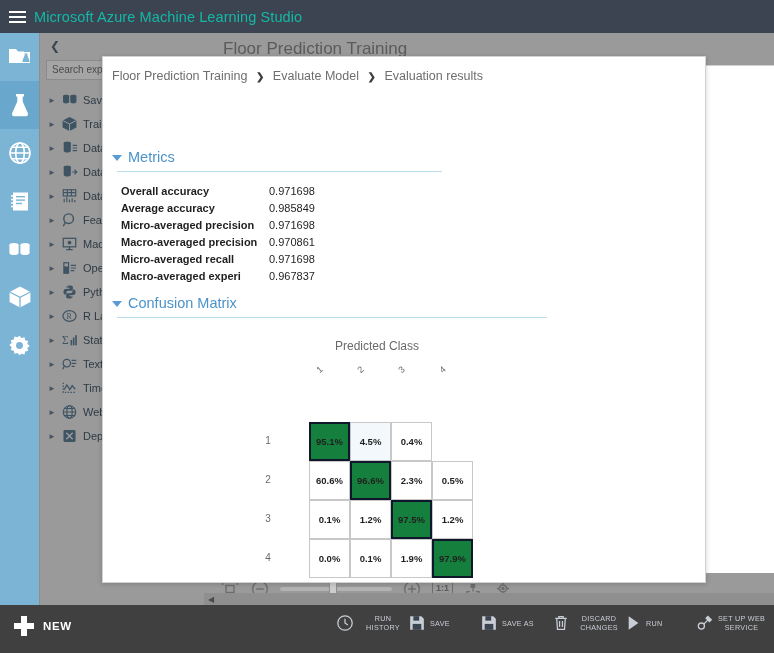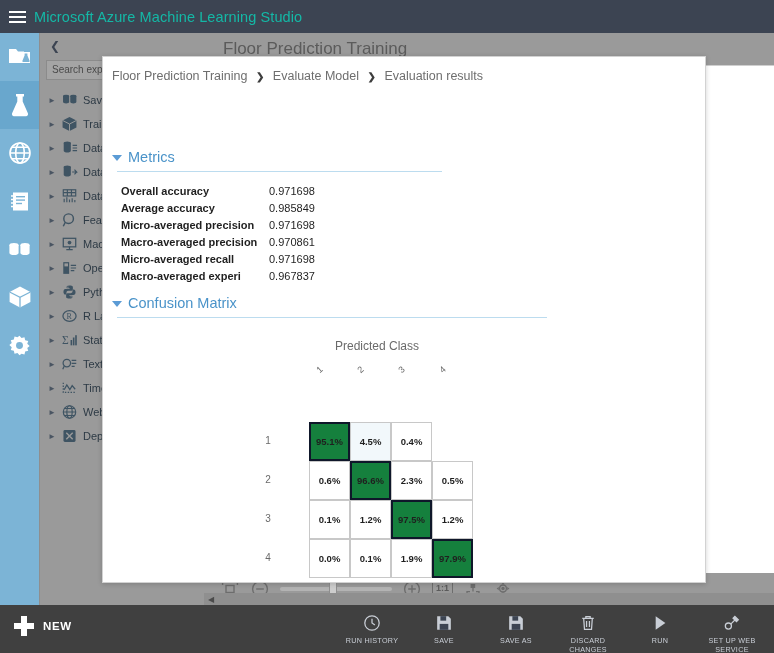--- a/index.html
+++ b/index.html
@@ -181,21 +181,21 @@
     content: ""; position: absolute; background: #ffffff;
   }
   .plus::before { left: 7px; top: 0; width: 6px; height: 20px; }
   .plus::after  { left: 0; top: 7px; width: 20px; height: 6px; }
   .newlabel { color: #ffffff; font-size: 11.5px; font-weight: bold; letter-spacing: .6px; }
 
   .cmdgroup {
     position: absolute; right: 6px; top: 3px; display: flex; align-items: flex-start;
   }
   .cmd {
-    width: 72px; display: flex; flex-direction: column; align-items: center;
+    width: 72px; display: flex; align-items: center;
     gap: 4px; padding-top: 6px; cursor: pointer;
   }
   .cmd svg { display: block; }
   .cmd-lbl {
     color: #c9ced6; font-size: 7.2px; letter-spacing: .3px; text-align: center;
     line-height: 1.25; white-space: pre-line;
   }
 </style>
 </head>
 <body>
@@ -563,21 +563,21 @@
       <span class="cm-rowhdr" style="top:186px;">3</span>
       <span class="cm-rowhdr" style="top:225px;">4</span>
 
       <div class="cm-grid">
 
         <span class="cm-cell diag" style="left:0;   top:0;">95.1%</span>
         <span class="cm-cell tint" style="left:41px;top:0;">4.5%</span>
         <span class="cm-cell" style="left:82px;top:0;">0.4%</span>
         <span class="cm-cell empty" style="left:123px;top:0;"></span>
 
-        <span class="cm-cell" style="left:0;   top:39px;">0.6%</span>
+        <span class="cm-cell" style="left:0;   top:39px;">60.6%</span>
         <span class="cm-cell diag" style="left:41px;top:39px;">96.6%</span>
         <span class="cm-cell" style="left:82px;top:39px;">2.3%</span>
         <span class="cm-cell" style="left:123px;top:39px;">0.5%</span>
 
         <span class="cm-cell" style="left:0;   top:78px;">0.1%</span>
         <span class="cm-cell" style="left:41px;top:78px;">1.2%</span>
         <span class="cm-cell diag" style="left:82px;top:78px;">97.5%</span>
         <span class="cm-cell" style="left:123px;top:78px;">1.2%</span>
 
         <span class="cm-cell" style="left:0;   top:117px;">0.0%</span>

